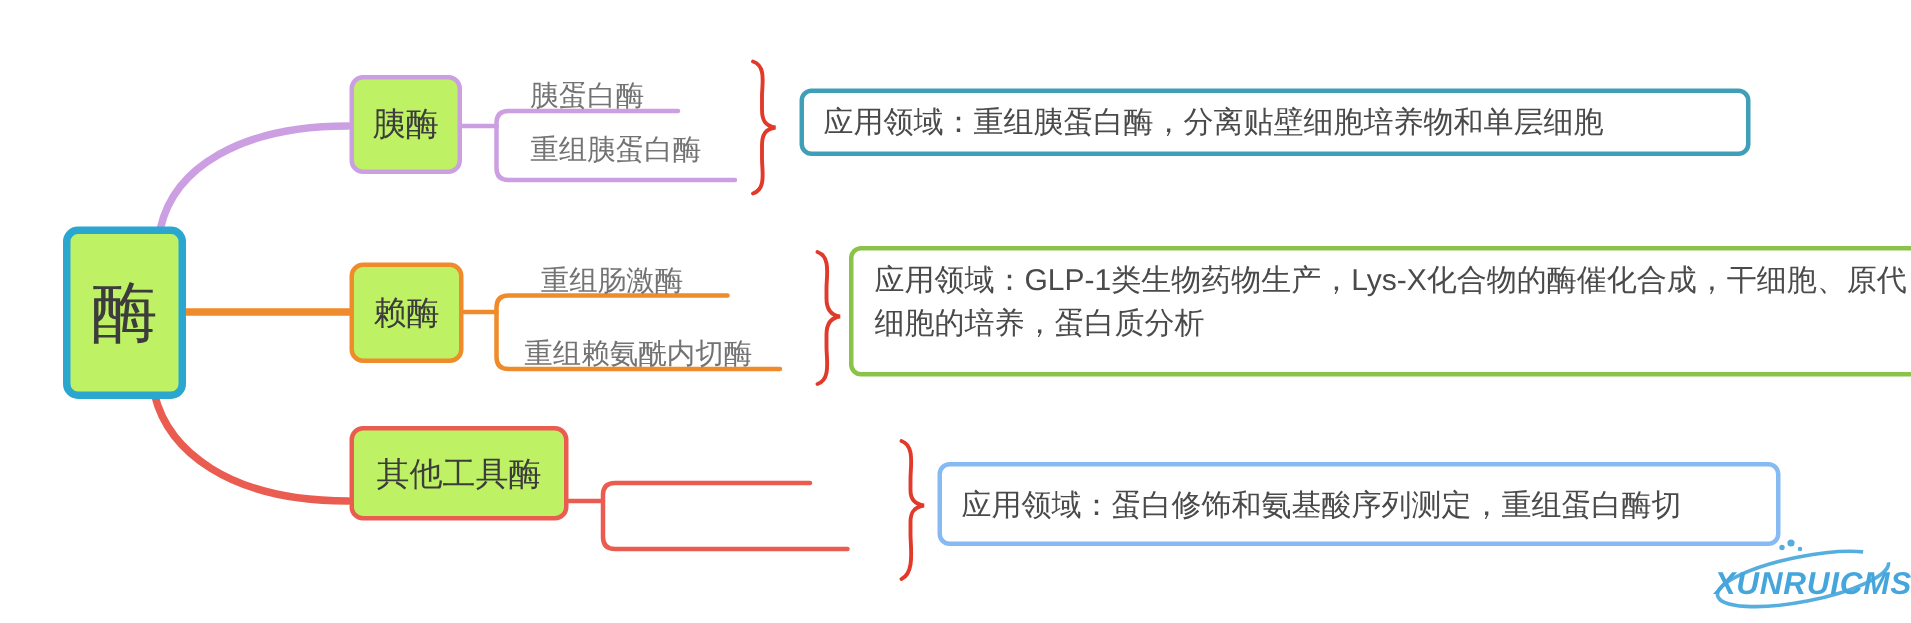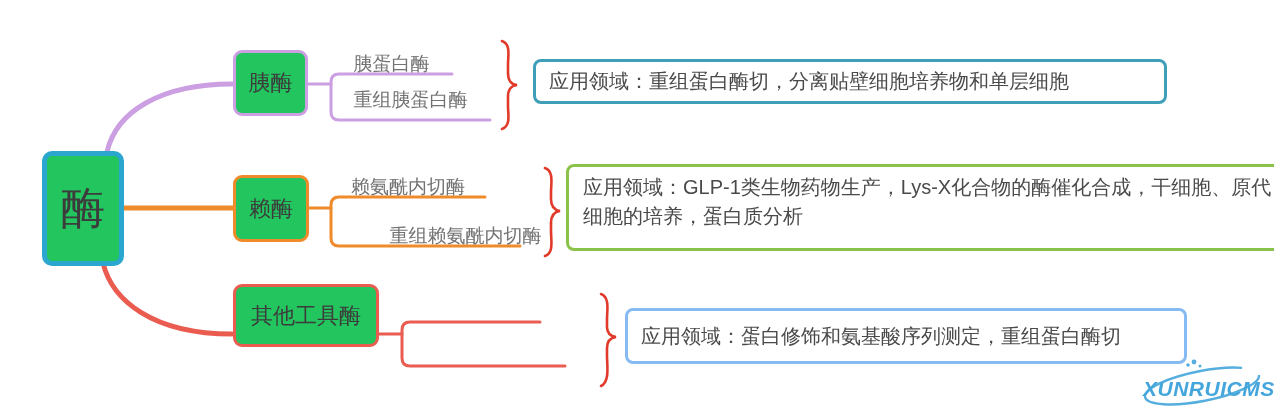--- a/index.html
+++ b/index.html
@@ -2,21 +2,21 @@
 <html><head>
 <meta charset="utf-8">
 <style>
   html,body{margin:0;padding:0;background:#ffffff;}
   .canvas{
     position:relative;width:1274px;height:415px;background:#ffffff;overflow:hidden;
     font-family:"Liberation Sans","DejaVu Sans",sans-serif;color:#3f3f3f;
   }
   .lines{position:absolute;left:0;top:0;width:1274px;height:415px;}
   .node{
-    position:absolute;background:#22c55e;box-sizing:border-box;border-radius:9px;
+    position:absolute;background:#bef264;box-sizing:border-box;border-radius:9px;
     display:flex;align-items:center;justify-content:center;
     color:#3c3c3c;
   }
   .root-node{
     left:42px;top:151px;width:82px;height:115px;border:5px solid #2ba7cf;
     font-size:44px;border-radius:10px;
   }
   .branch-node{font-size:22px;border-width:3px;border-style:solid;}
   .b1{left:233px;top:50px;width:75px;height:66px;border-color:#cc9fe2;}
   .b2{left:233px;top:175px;width:76px;height:67px;border-color:#ef8b2a;}
@@ -62,28 +62,28 @@
   <div class="node root-node">
     <span>酶</span>
   </div>
 
   <div class="node branch-node b1">
     <span>胰酶</span>
   </div>
   <div class="child-label" style="left:331px;top:51px;width:121px;">胰蛋白酶</div>
   <div class="child-label" style="left:331px;top:87px;width:159px;">重组胰蛋白酶</div>
   <div class="app-box app1">
-    <span>应用领域：重组蛋白酶切，分离贴壁细胞培养物和单层细胞</span>
+    <span>应用领域：重组胰蛋白酶，分离贴壁细胞培养物和单层细胞</span>
   </div>
 
   <div class="node branch-node b2">
     <span>赖酶</span>
   </div>
-  <div class="child-label" style="left:331px;top:174px;width:154px;">赖氨酰内切酶</div>
-  <div class="child-label" style="left:331px;top:223px;width:189px;padding-left:40px;">重组赖氨酰内切酶</div>
+  <div class="child-label" style="left:331px;top:174px;width:154px;">重组肠激酶</div>
+  <div class="child-label" style="left:331px;top:223px;width:189px;">重组赖氨酰内切酶</div>
   <div class="app-box app2">
     <span>应用领域：GLP-1类生物药物生产，Lys-X化合物的酶催化合成，干细胞、原代细胞的培养，蛋白质分析</span>
   </div>
 
   <div class="node branch-node b3">
     <span>其他工具酶</span>
   </div>
   <div class="app-box app3">
     <span>应用领域：蛋白修饰和氨基酸序列测定，重组蛋白酶切</span>
   </div>

